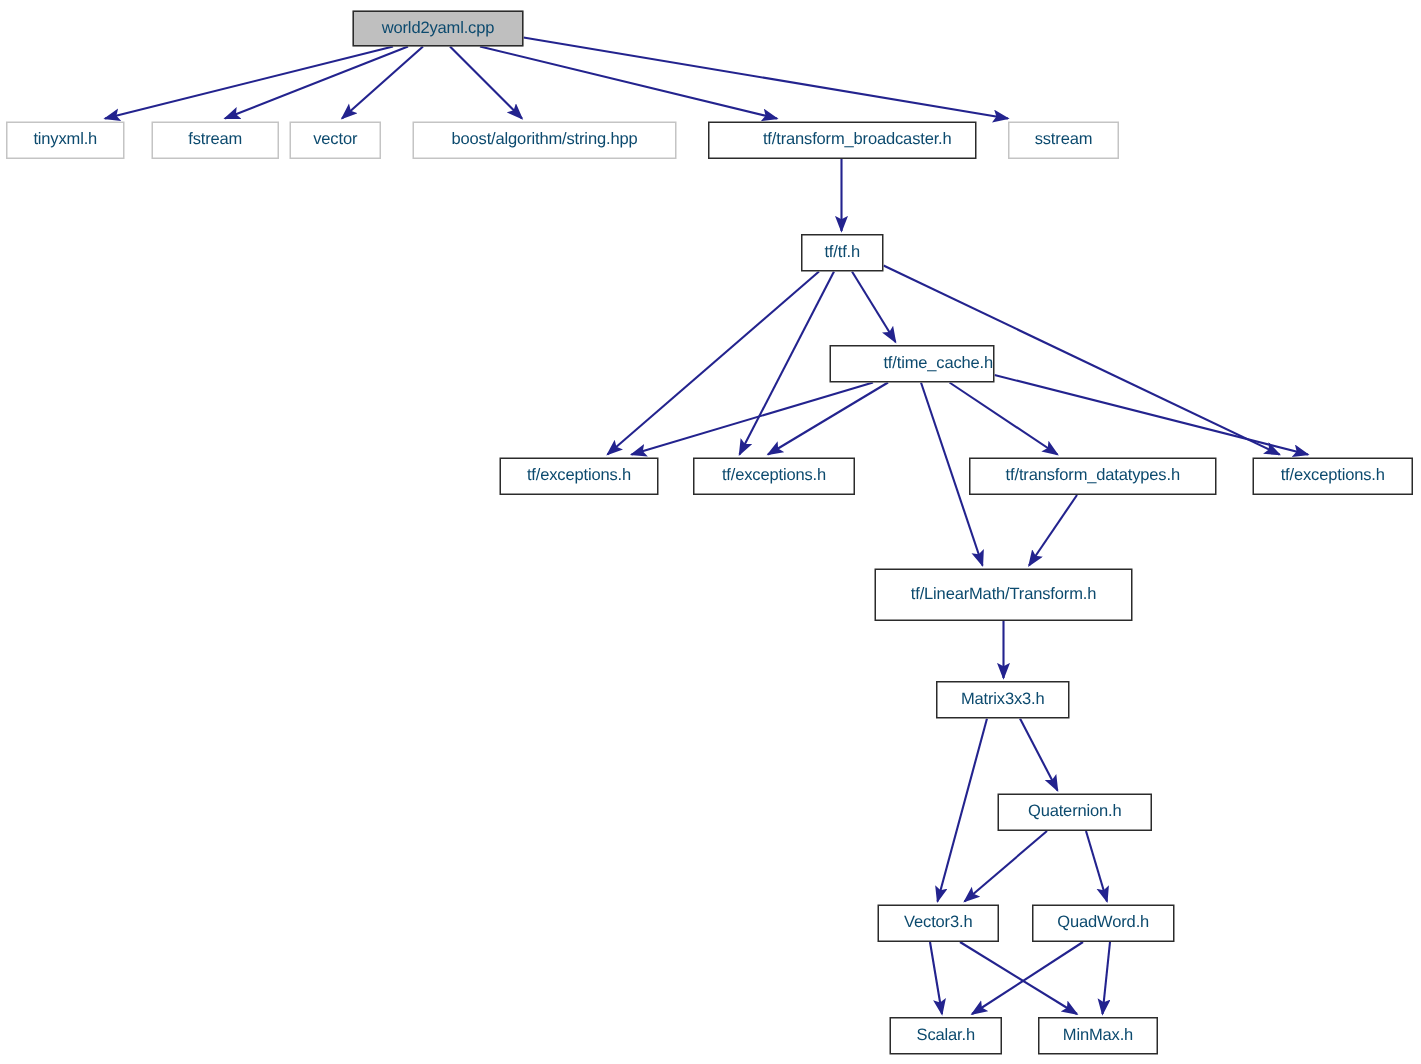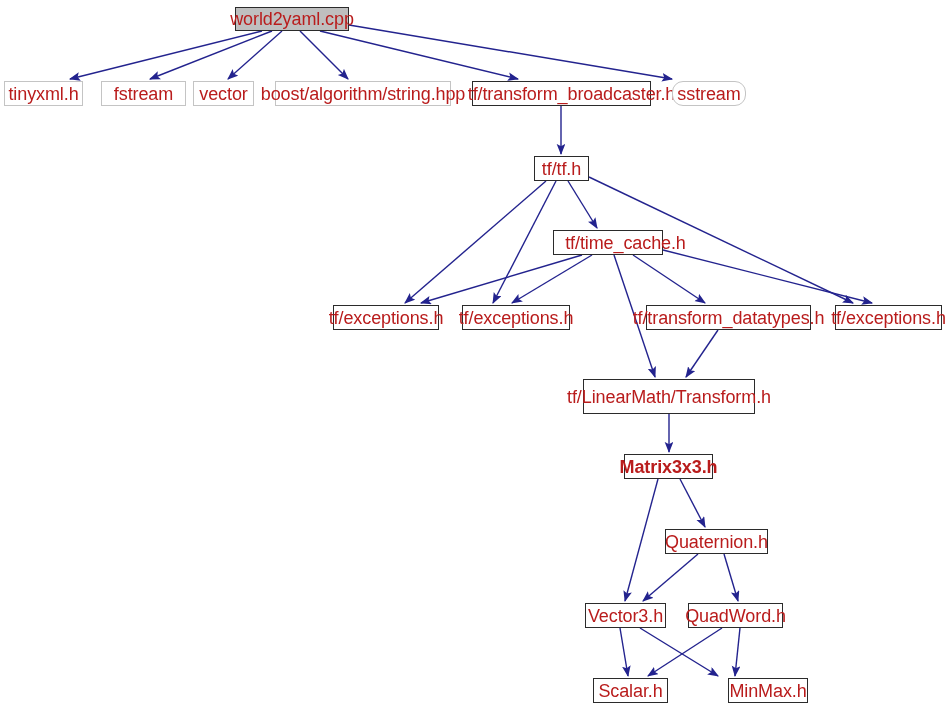--- a/index.html
+++ b/index.html
@@ -24,23 +24,23 @@
     width: 947px;
     height: 709px;
     pointer-events: none;
   }
   .node {
     position: absolute;
     box-sizing: border-box;
     display: flex;
     align-items: center;
     justify-content: center;
-    font-size: 18px;
+    font-size: 11px;
     line-height: 1;
-    color: #b91c1c;
+    color: #0c4a6e;
     background: #ffffff;
     border: 1px solid #c4c4c4;
     white-space: nowrap;
     letter-spacing: -0.1px;
     z-index: 2;
   }
   .node.strong {
     border: 1.4px solid #2b2b2b;
   }
   .node.root {
@@ -87,28 +87,28 @@
         <line x1="740" y1="628" x2="735" y2="676" stroke="#23238e" stroke-width="1.4" marker-end="url(#arrow)"></line>
       </g>
   </svg>
   <div id="node-layer">
       <div class="node root" style="left: 235px; top: 7px; width: 114px; height: 24px;">world2yaml.cpp</div>
       <div class="node" style="left: 4px; top: 81px; width: 79px; height: 25px;">tinyxml.h</div>
       <div class="node" style="left: 101px; top: 81px; width: 85px; height: 25px;">fstream</div>
       <div class="node" style="left: 193px; top: 81px; width: 61px; height: 25px;">vector</div>
       <div class="node" style="left: 275px; top: 81px; width: 176px; height: 25px;">boost/algorithm/string.hpp</div>
       <div class="node strong" style="left: 472px; top: 81px; width: 179px; height: 25px; padding-left: 20px;">tf/transform_broadcaster.h</div>
-      <div class="node" style="left: 672px; top: 81px; width: 74px; height: 25px; border-radius: 11px;">sstream</div>
+      <div class="node" style="left: 672px; top: 81px; width: 74px; height: 25px;">sstream</div>
       <div class="node strong" style="left: 534px; top: 156px; width: 55px; height: 25px;">tf/tf.h</div>
       <div class="node strong" style="left: 553px; top: 230px; width: 110px; height: 25px; padding-left: 35px;">tf/time_cache.h</div>
       <div class="node strong" style="left: 333px; top: 305px; width: 106px; height: 25px;">tf/exceptions.h</div>
       <div class="node strong" style="left: 462px; top: 305px; width: 108px; height: 25px;">tf/exceptions.h</div>
       <div class="node strong" style="left: 646px; top: 305px; width: 165px; height: 25px;">tf/transform_datatypes.h</div>
       <div class="node strong" style="left: 835px; top: 305px; width: 107px; height: 25px;">tf/exceptions.h</div>
       <div class="node strong" style="left: 583px; top: 379px; width: 172px; height: 35px;">tf/LinearMath/Transform.h</div>
-      <div class="node strong" style="left: 624px; top: 454px; width: 89px; height: 25px; font-weight: bold;">Matrix3x3.h</div>
+      <div class="node strong" style="left: 624px; top: 454px; width: 89px; height: 25px;">Matrix3x3.h</div>
       <div class="node strong" style="left: 665px; top: 529px; width: 103px; height: 25px;">Quaternion.h</div>
       <div class="node strong" style="left: 585px; top: 603px; width: 81px; height: 25px;">Vector3.h</div>
       <div class="node strong" style="left: 688px; top: 603px; width: 95px; height: 25px;">QuadWord.h</div>
       <div class="node strong" style="left: 593px; top: 678px; width: 75px; height: 25px;">Scalar.h</div>
-      <div class="node strong" style="left: 692px; top: 678px; width: 80px; height: 25px; margin-left: 36px;">MinMax.h</div>
+      <div class="node strong" style="left: 692px; top: 678px; width: 80px; height: 25px;">MinMax.h</div>
     </div>
 </div>
 
 </body></html>

